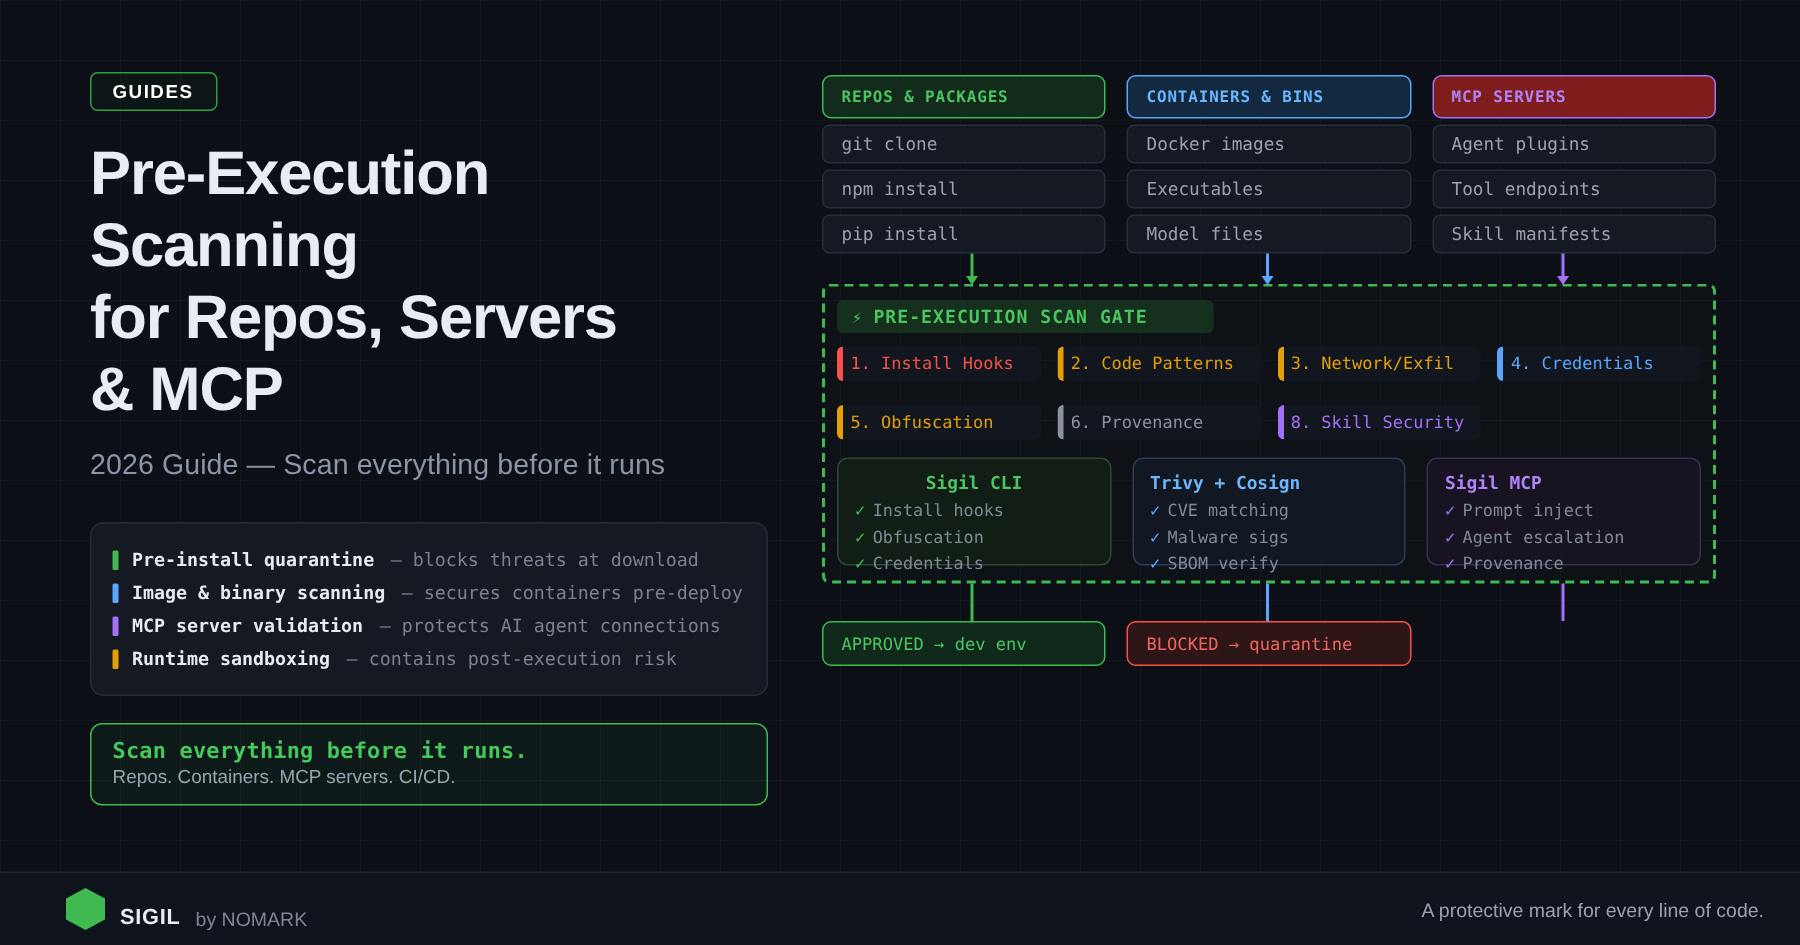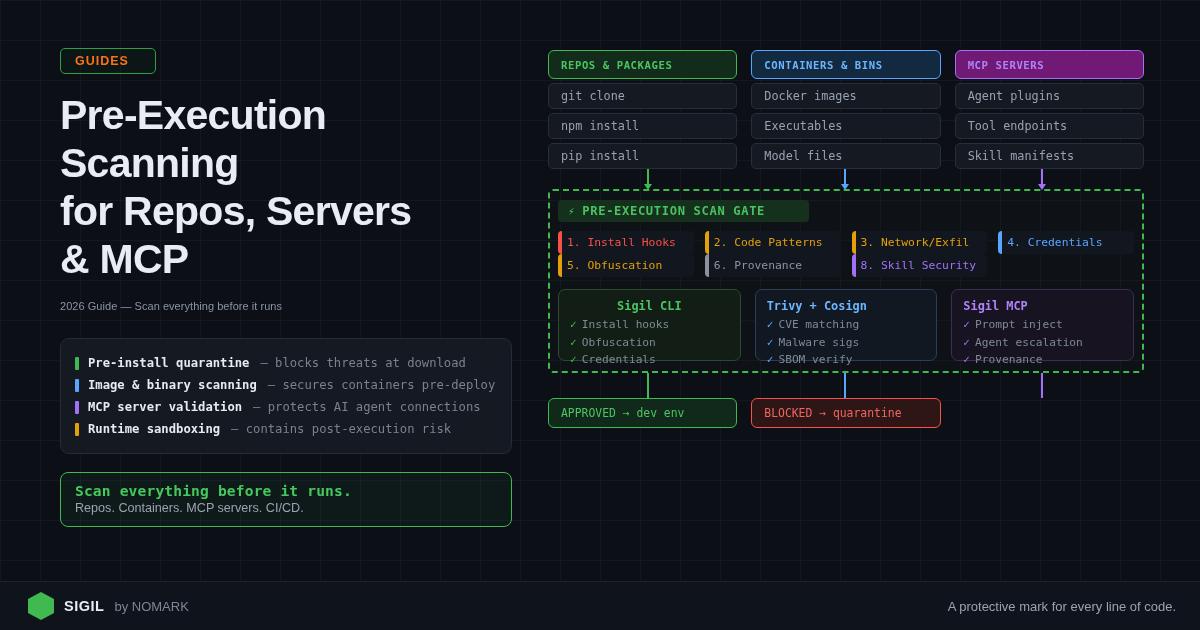--- a/index.html
+++ b/index.html
@@ -37,42 +37,42 @@
     position: absolute;
     left: 60px;
     top: 48px;
     width: 452px;
   }
 
   #guides-badge {
     display: inline-block;
     border: 1px solid #2ea043;
     border-radius: 5px;
-    color: #f97316;
+    color: #ffffff;
     font-family: "Liberation Sans", sans-serif;
     font-size: 12.5px;
     font-weight: 700;
     letter-spacing: 0.08em;
-    padding: 5px 26px 5px 14px;
+    padding: 5px 15px 5px 14px;
     background: rgba(46,160,67,0.05);
   }
 
   #hero-title {
     margin-top: 17px;
     font-size: 41px;
     line-height: 48px;
     font-weight: 700;
     color: #e8edf5;
     letter-spacing: -0.018em;
   }
   #hero-title .ln { display: block; }
 
   #hero-sub {
     margin-top: 17px;
-    font-size: 11px;
+    font-size: 19px;
     color: #8b95a6;
     letter-spacing: 0.004em;
   }
 
   
   #features-card {
     margin-top: 26px;
     background: #141922;
     border: 1px solid #252c38;
     border-radius: 9px;
@@ -145,21 +145,21 @@
     display: flex;
     align-items: center;
     padding-left: 12px;
     font-family: "DejaVu Sans Mono", monospace;
     font-size: 10.6px;
     font-weight: 700;
     letter-spacing: 0.055em;
   }
   .src-head.green  { border: 1px solid #3fb950; background: #122b1b; color: #4cc462; }
   .src-head.blue   { border: 1px solid #58a6ff; background: #13293f; color: #6cb6ff; }
-  .src-head.purple { border: 1px solid #a371f7; background: #701a75; color: #b083f9; }
+  .src-head.purple { border: 1px solid #a371f7; background: #7f1d1d; color: #b083f9; }
 
   .src-item {
     height: 26px;
     margin-top: 4px;
     border: 1px solid #272e3a;
     border-radius: 5px;
     background: #141922;
     display: flex;
     align-items: center;
     padding-left: 12px;
@@ -215,21 +215,21 @@
     font-weight: 700;
     letter-spacing: 0.055em;
     color: #49c45f;
   }
   #bolt-icon { font-size: 11px; line-height: 1; }
 
   #checks-grid {
     margin-top: 9px;
     display: grid;
     grid-template-columns: 1fr 1fr 1fr 1fr;
-    gap: 0 11px;
+    gap: 16px 11px;
   }
   .check-item {
     height: 23px;
     border-radius: 4px;
     background: #12161f;
     display: flex;
     align-items: center;
     padding-left: 9px;
     font-family: "DejaVu Sans Mono", monospace;
     font-size: 11.3px;
@@ -317,21 +317,21 @@
     position: absolute;
     left: 0; right: 0;
     bottom: 0;
     height: 49px;
     border-top: 1px solid #1d2330;
     background: #0f131b;
     display: flex;
     align-items: center;
     padding: 0 24px 0 28px;
   }
-  #footer-left { display: flex; align-items: center; gap: 10px; }
+  #footer-left { display: flex; align-items: flex-end; gap: 10px; margin-left: 16px; }
   #logo-mark {
     width: 26px; height: 28px;
     background: #3fb950;
     clip-path: polygon(50% 0%, 100% 25%, 100% 75%, 50% 100%, 0% 75%, 0% 25%);
     flex: none;
   }
   #brand-name {
     font-size: 14.5px;
     font-weight: 700;
     color: #e8edf5;

